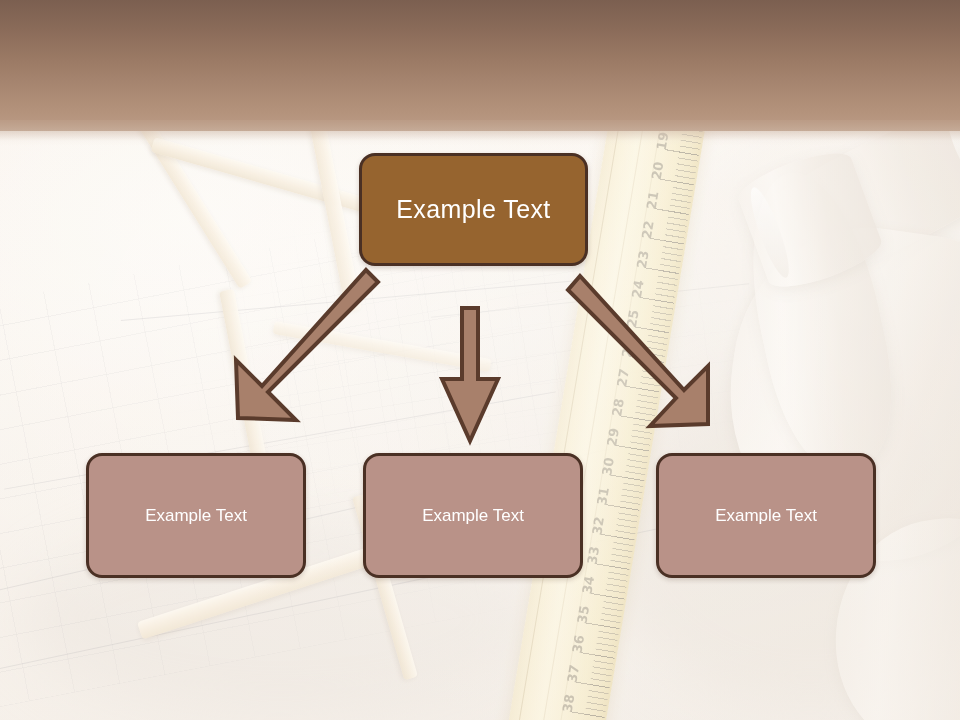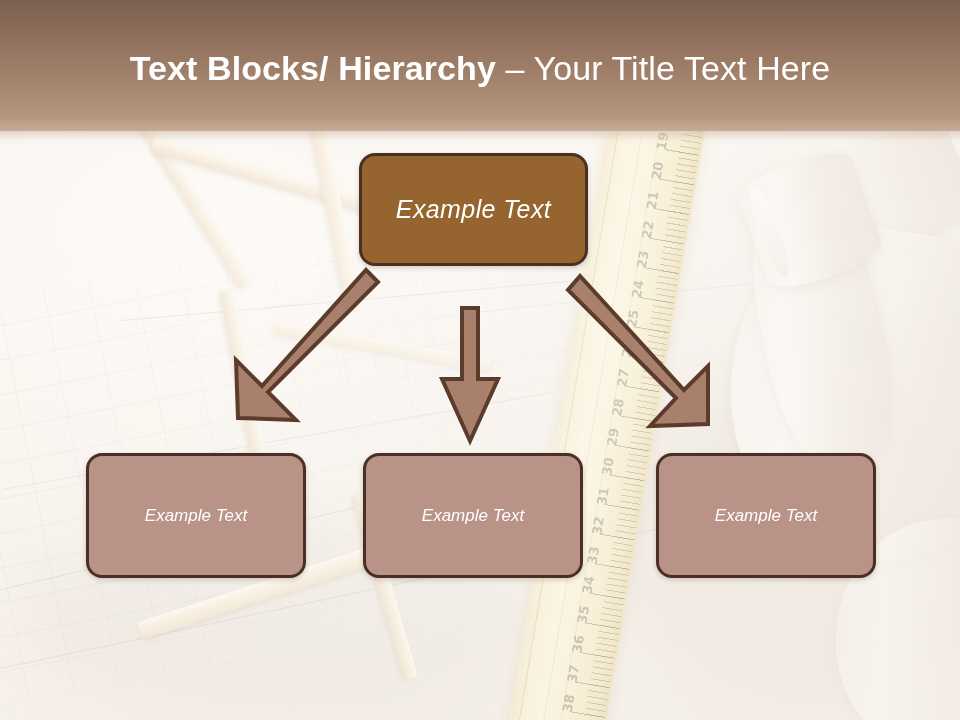--- a/index.html
+++ b/index.html
@@ -204,21 +204,20 @@
     position: absolute;
     box-sizing: border-box;
     border-radius: 16px;
     border: 3px solid #4a3024;
     display: flex;
     align-items: center;
     justify-content: center;
     color: #ffffff;
     text-align: center;
     box-shadow: 0 2px 5px rgba(80,55,40,0.22);
-    font-style: italic;
   }
   .node-top {
     left: 359px; top: 153px;
     width: 229px; height: 113px;
     background: #96642f;
     font-size: 25px;
     letter-spacing: 0.4px;
   }
   .node-child {
     top: 453px;
@@ -300,21 +299,20 @@
     <div class="tube" style="left:750px; top:160px; width:120px; height:120px; transform:rotate(-20deg); opacity:0.8;">
       <div class="tube-band" style="left:8px; top:10px; width:20px; height:96px;"></div>
     </div>
     <div class="tube" style="left:835px; top:520px; width:200px; height:230px; border-radius:60% 45% 40% 50%; transform:rotate(-6deg); opacity:0.65;"></div>
 
     <div class="bg-veil"></div>
   </div>
 
   <div class="header"></div>
   <div class="header-fade"></div>
-  <div class="title"><span class="bold">Text Blocks/ Hierarchy</span><span class="reg"> – Your Title Text Here</span></div>
 
   <svg class="arrow-svg" viewBox="0 0 960 720" xmlns="http://www.w3.org/2000/svg">
 
     <g>
       <polygon points="368,272 380,284 270,394 298,422 240,420 238,362 264,388" fill="#a8806b" stroke="#5a3b2c" stroke-width="4" stroke-linejoin="miter" transform="translate(-2,-2)"></polygon>
     </g>
 
     <g>
       <polygon points="462,308 478,308 478,379 498,379 470,441 442,379 462,379" fill="#a8806b" stroke="#5a3b2c" stroke-width="4" stroke-linejoin="miter"></polygon>
     </g>

